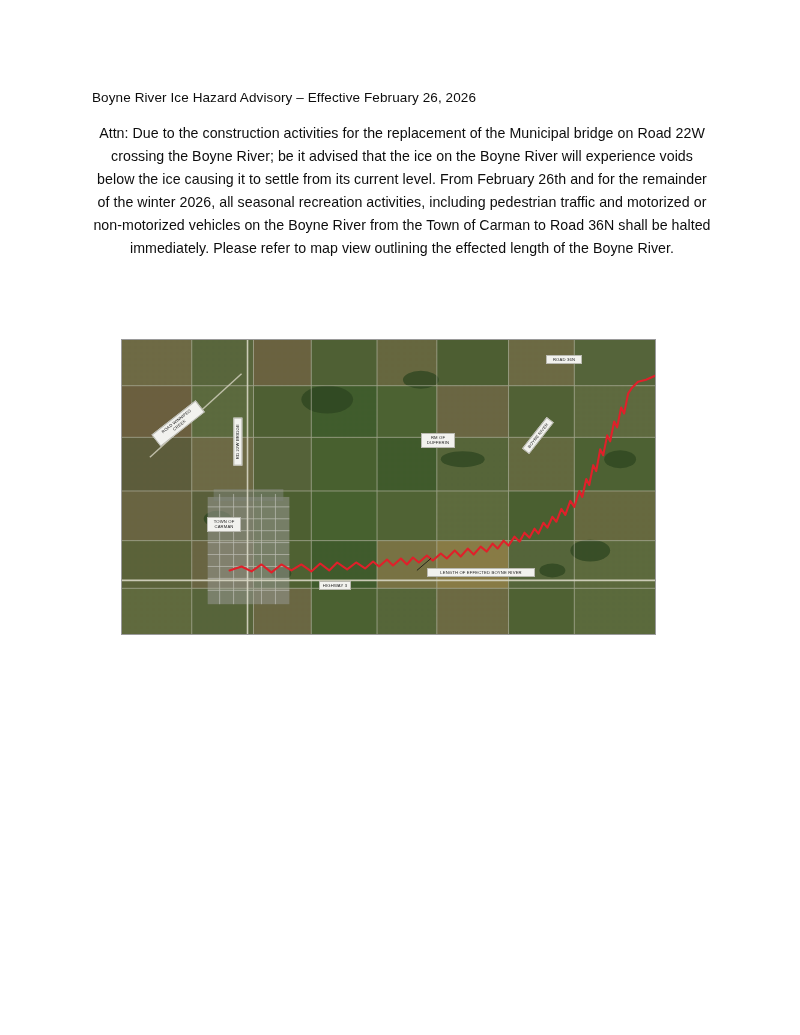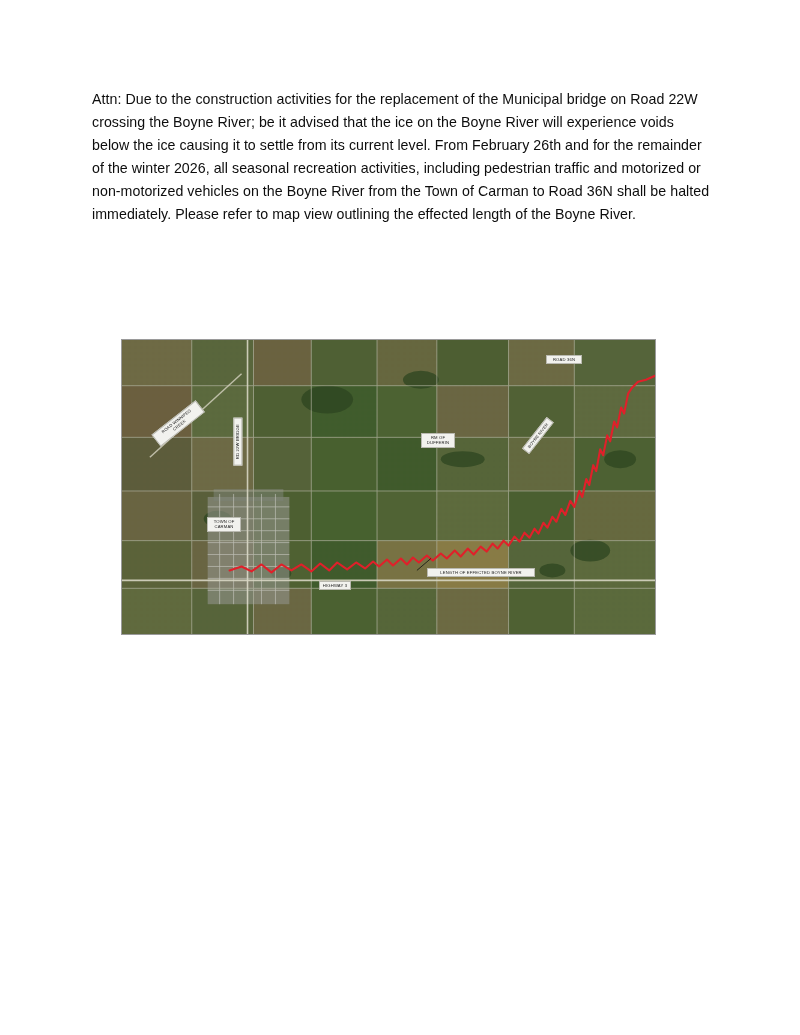--- a/index.html
+++ b/index.html
@@ -33,21 +33,21 @@
     line-height: 1.45;
     color: #0d0d0d;
     margin: 0 0 14px 0;
     letter-spacing: 0.1px;
   }
   .doc-paragraph {
     font-size: 14.2px;
     line-height: 1.62;
     color: #0d0d0d;
     margin: 0;
-    text-align: left;
+    text-align: center;
     letter-spacing: 0.05px;
   }
 
   
   .map-figure {
     position: absolute;
     left: 121px;
     top: 339px;
     width: 535px;
     height: 296px;
@@ -82,20 +82,21 @@
   .rot-n52 { transform: rotate(-52deg); transform-origin: center center; }
   .rot-n90 { transform: rotate(-90deg); transform-origin: center center; }
   .rot-n38 { transform: rotate(-38deg); transform-origin: center center; }
 </style>
 </head>
 <body>
 
 <div class="page">
 
   <div class="doc-body">
+    <p class="doc-title">Boyne River Ice Hazard Advisory – Effective February 26, 2026</p>
     <p class="doc-paragraph">Attn: Due to the construction activities for the replacement of the Municipal bridge on Road 22W crossing the Boyne River; be it advised that the ice on the Boyne River will experience voids below the ice causing it to settle from its current level. From February 26th and for the remainder of the winter 2026, all seasonal recreation activities, including pedestrian traffic and motorized or non-motorized vehicles on the Boyne River from the Town of Carman to Road 36N shall be halted immediately. Please refer to map view outlining the effected length of the Boyne River.</p>
   </div>
 
   <div class="map-figure">
     <svg class="map-canvas" viewBox="0 0 535 296" preserveAspectRatio="none">
       <defs>
         <pattern id="noise" width="6" height="6" patternUnits="userSpaceOnUse">
           <rect width="6" height="6" fill="#5b6b41"></rect>
           <rect width="3" height="3" fill="#55643c"></rect>
           <rect x="3" y="3" width="3" height="3" fill="#606f46"></rect>

